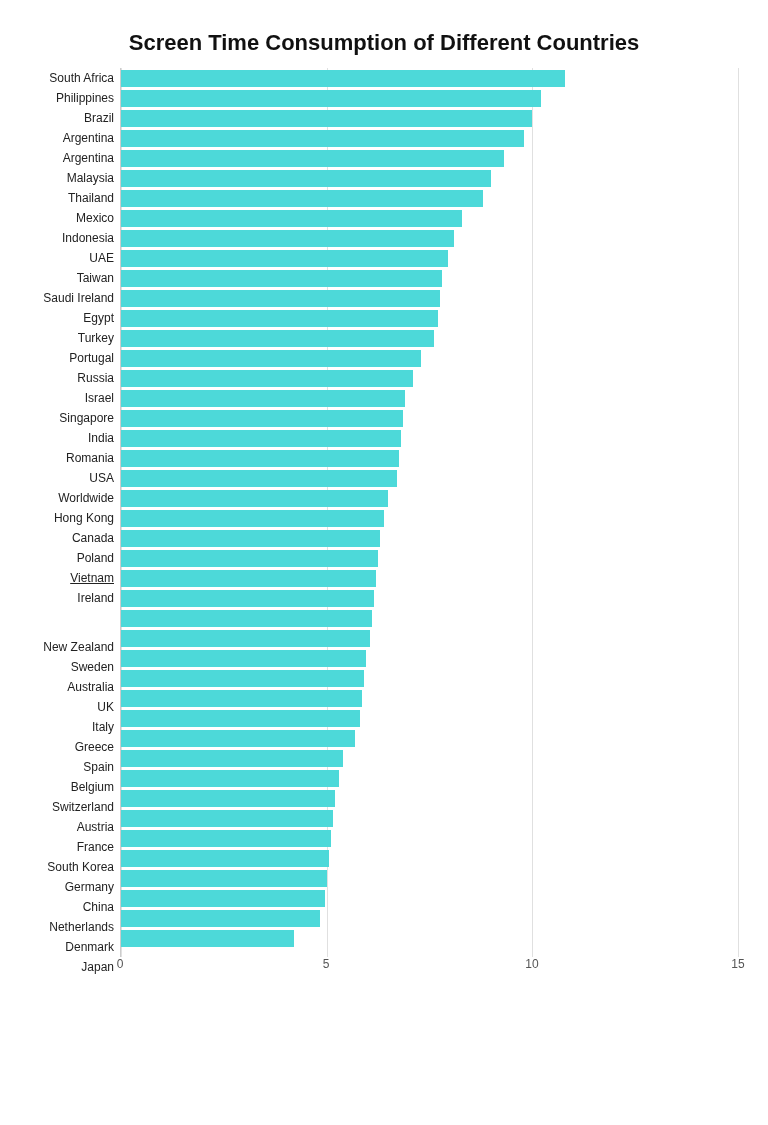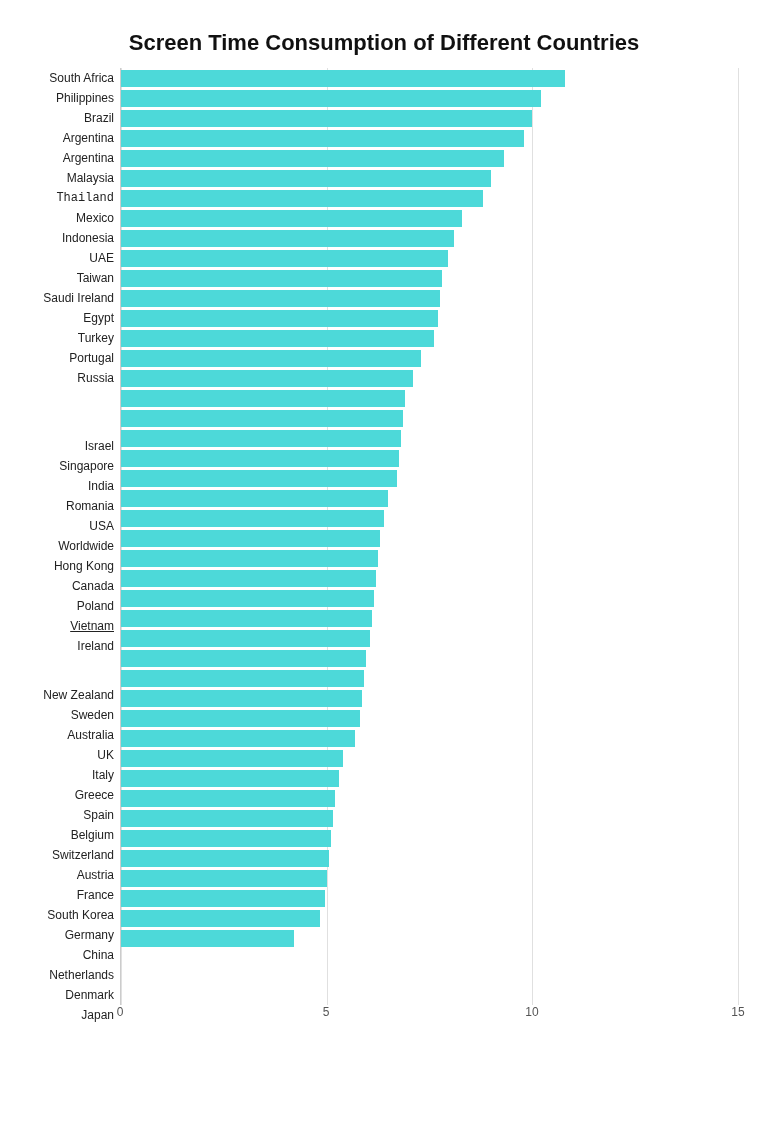--- a/index.html
+++ b/index.html
@@ -107,31 +107,31 @@
 <div class="chart-container">
   <div class="chart-title">Screen Time Consumption of Different Countries</div>
   <div class="chart-area">
     <div class="y-axis" id="y-axis">
         <div class="y-label" style="height: 20px;">South Africa</div>
         <div class="y-label" style="height: 20px;">Philippines</div>
         <div class="y-label" style="height: 20px;">Brazil</div>
         <div class="y-label" style="height: 20px;">Argentina</div>
         <div class="y-label" style="height: 20px;">Argentina</div>
         <div class="y-label" style="height: 20px;">Malaysia</div>
-        <div class="y-label" style="height: 20px; font-family: Liberation Mono, monospace;">Thailand</div>
+        <div class="y-label" style="height: 20px;">Thailand</div>
         <div class="y-label" style="height: 20px;">Mexico</div>
         <div class="y-label" style="height: 20px;">Indonesia</div>
         <div class="y-label" style="height: 20px;">UAE</div>
         <div class="y-label" style="height: 20px;">Taiwan</div>
         <div class="y-label" style="height: 20px;">Saudi Ireland</div>
         <div class="y-label" style="height: 20px;">Egypt</div>
         <div class="y-label" style="height: 20px;">Turkey</div>
         <div class="y-label" style="height: 20px;">Portugal</div>
         <div class="y-label" style="height: 20px;">Russia</div>
-        <div class="y-label" style="height: 20px; margin-top: 48px;">Israel</div>
+        <div class="y-label" style="height: 20px;">Israel</div>
         <div class="y-label" style="height: 20px;">Singapore</div>
         <div class="y-label" style="height: 20px;">India</div>
         <div class="y-label" style="height: 20px;">Romania</div>
         <div class="y-label" style="height: 20px;">USA</div>
         <div class="y-label" style="height: 20px;">Worldwide</div>
         <div class="y-label" style="height: 20px;">Hong Kong</div>
         <div class="y-label" style="height: 20px;">Canada</div>
         <div class="y-label" style="height: 20px;">Poland</div>
         <div class="y-label" style="height: 20px; text-decoration: underline;">Vietnam</div>
         <div class="y-label" style="height: 20px;">Ireland</div>

